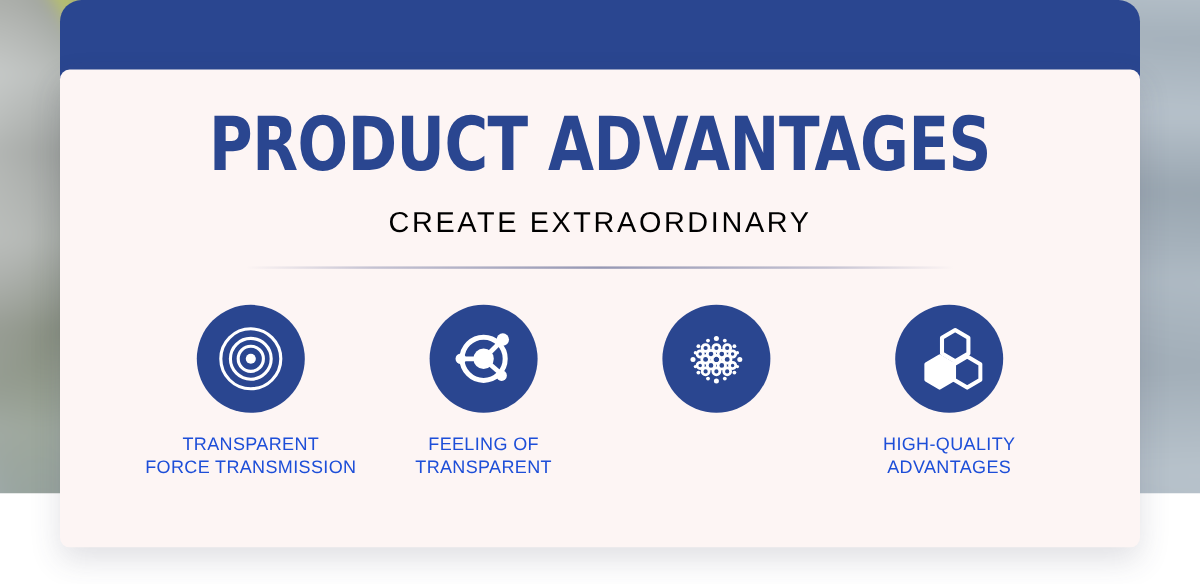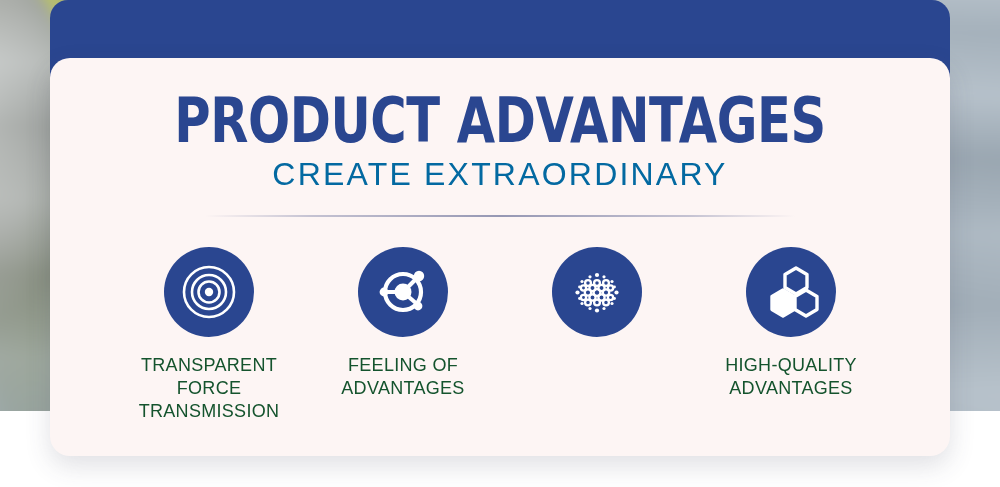--- a/index.html
+++ b/index.html
@@ -54,47 +54,47 @@
     left:50px; top:0; width:900px; height:100px;
     background:#2a4690;
     border-radius:18px 18px 0 0;
   }
 
   
   .card {
     position:absolute;
     left:50px; top:58px; width:900px; height:398px;
     background:#fdf5f4;
-    border-radius:20px;
+    border-radius:8px;
     box-shadow:0 10px 26px rgba(60,60,90,0.16);
     padding:0 40px;
   }
 
   .title {
     margin-top:32px;
     text-align:center;
     font-family:"DejaVu Sans", sans-serif;
     font-weight:bold;
     font-size:62px;
     line-height:1.0;
     letter-spacing:-0.5px;
     color:#2a4690;
     transform:scaleX(0.80);
     transform-origin:center center;
     white-space:nowrap;
   }
 
   .subtitle {
-    margin-top:4px;
+    margin-top:20px;
     text-align:center;
     font-family:"Liberation Sans", sans-serif;
     font-weight:400;
-    font-size:32px;
+    font-size:24px;
     letter-spacing:2.2px;
-    color:#0369a1;
+    color:#000000;
   }
 
   .divider {
     margin:22px auto 0;
     width:590px; height:2px;
     background:linear-gradient(to right,
       rgba(160,162,190,0) 0%,
       rgba(150,152,182,0.55) 18%,
       rgba(132,135,168,0.85) 50%,
       rgba(150,152,182,0.55) 82%,
@@ -122,25 +122,25 @@
     display:flex;
     align-items:center;
     justify-content:center;
   }
   .icon-circle svg { display:block; }
 
   .feature-label {
     margin-top:17px;
     text-align:center;
     font-family:"Liberation Sans", sans-serif;
-    font-size:18px;
+    font-size:15px;
     font-weight:400;
     line-height:1.28;
     letter-spacing:0.3px;
-    color:#14532d;
+    color:#1d4ed8;
     white-space:pre-line;
   }
 </style>
 </head>
 <body>
 
 <div id="stage">
 
   <div class="bg-photo">
     <div class="bg-layer"></div>
@@ -182,21 +182,21 @@
               <line x1="28" y1="28" x2="42" y2="40" stroke="#ffffff" stroke-width="4"></line>
               <line x1="28" y1="28" x2="11" y2="28" stroke="#ffffff" stroke-width="4"></line>
 
               <circle cx="44" cy="12" r="5.2" fill="#ffffff"></circle>
               <circle cx="43" cy="42" r="4.4" fill="#ffffff"></circle>
               <circle cx="9" cy="28" r="4.4" fill="#ffffff"></circle>
             </svg>
           </span>
         </div>
         <div class="feature-label">FEELING OF
-ADVANTAGES</div>
+TRANSPARENT</div>
       </div>
 
       <div class="feature">
         <div class="icon-circle">
           <span>
             <svg width="58" height="58" viewBox="0 0 58 58">
               <g fill="none" stroke="#ffffff" stroke-width="2.3">
                 <circle cx="29" cy="20" r="2.9"></circle>
                   <circle cx="38" cy="20" r="2.9"></circle>
                   <circle cx="20" cy="20" r="2.9"></circle>

